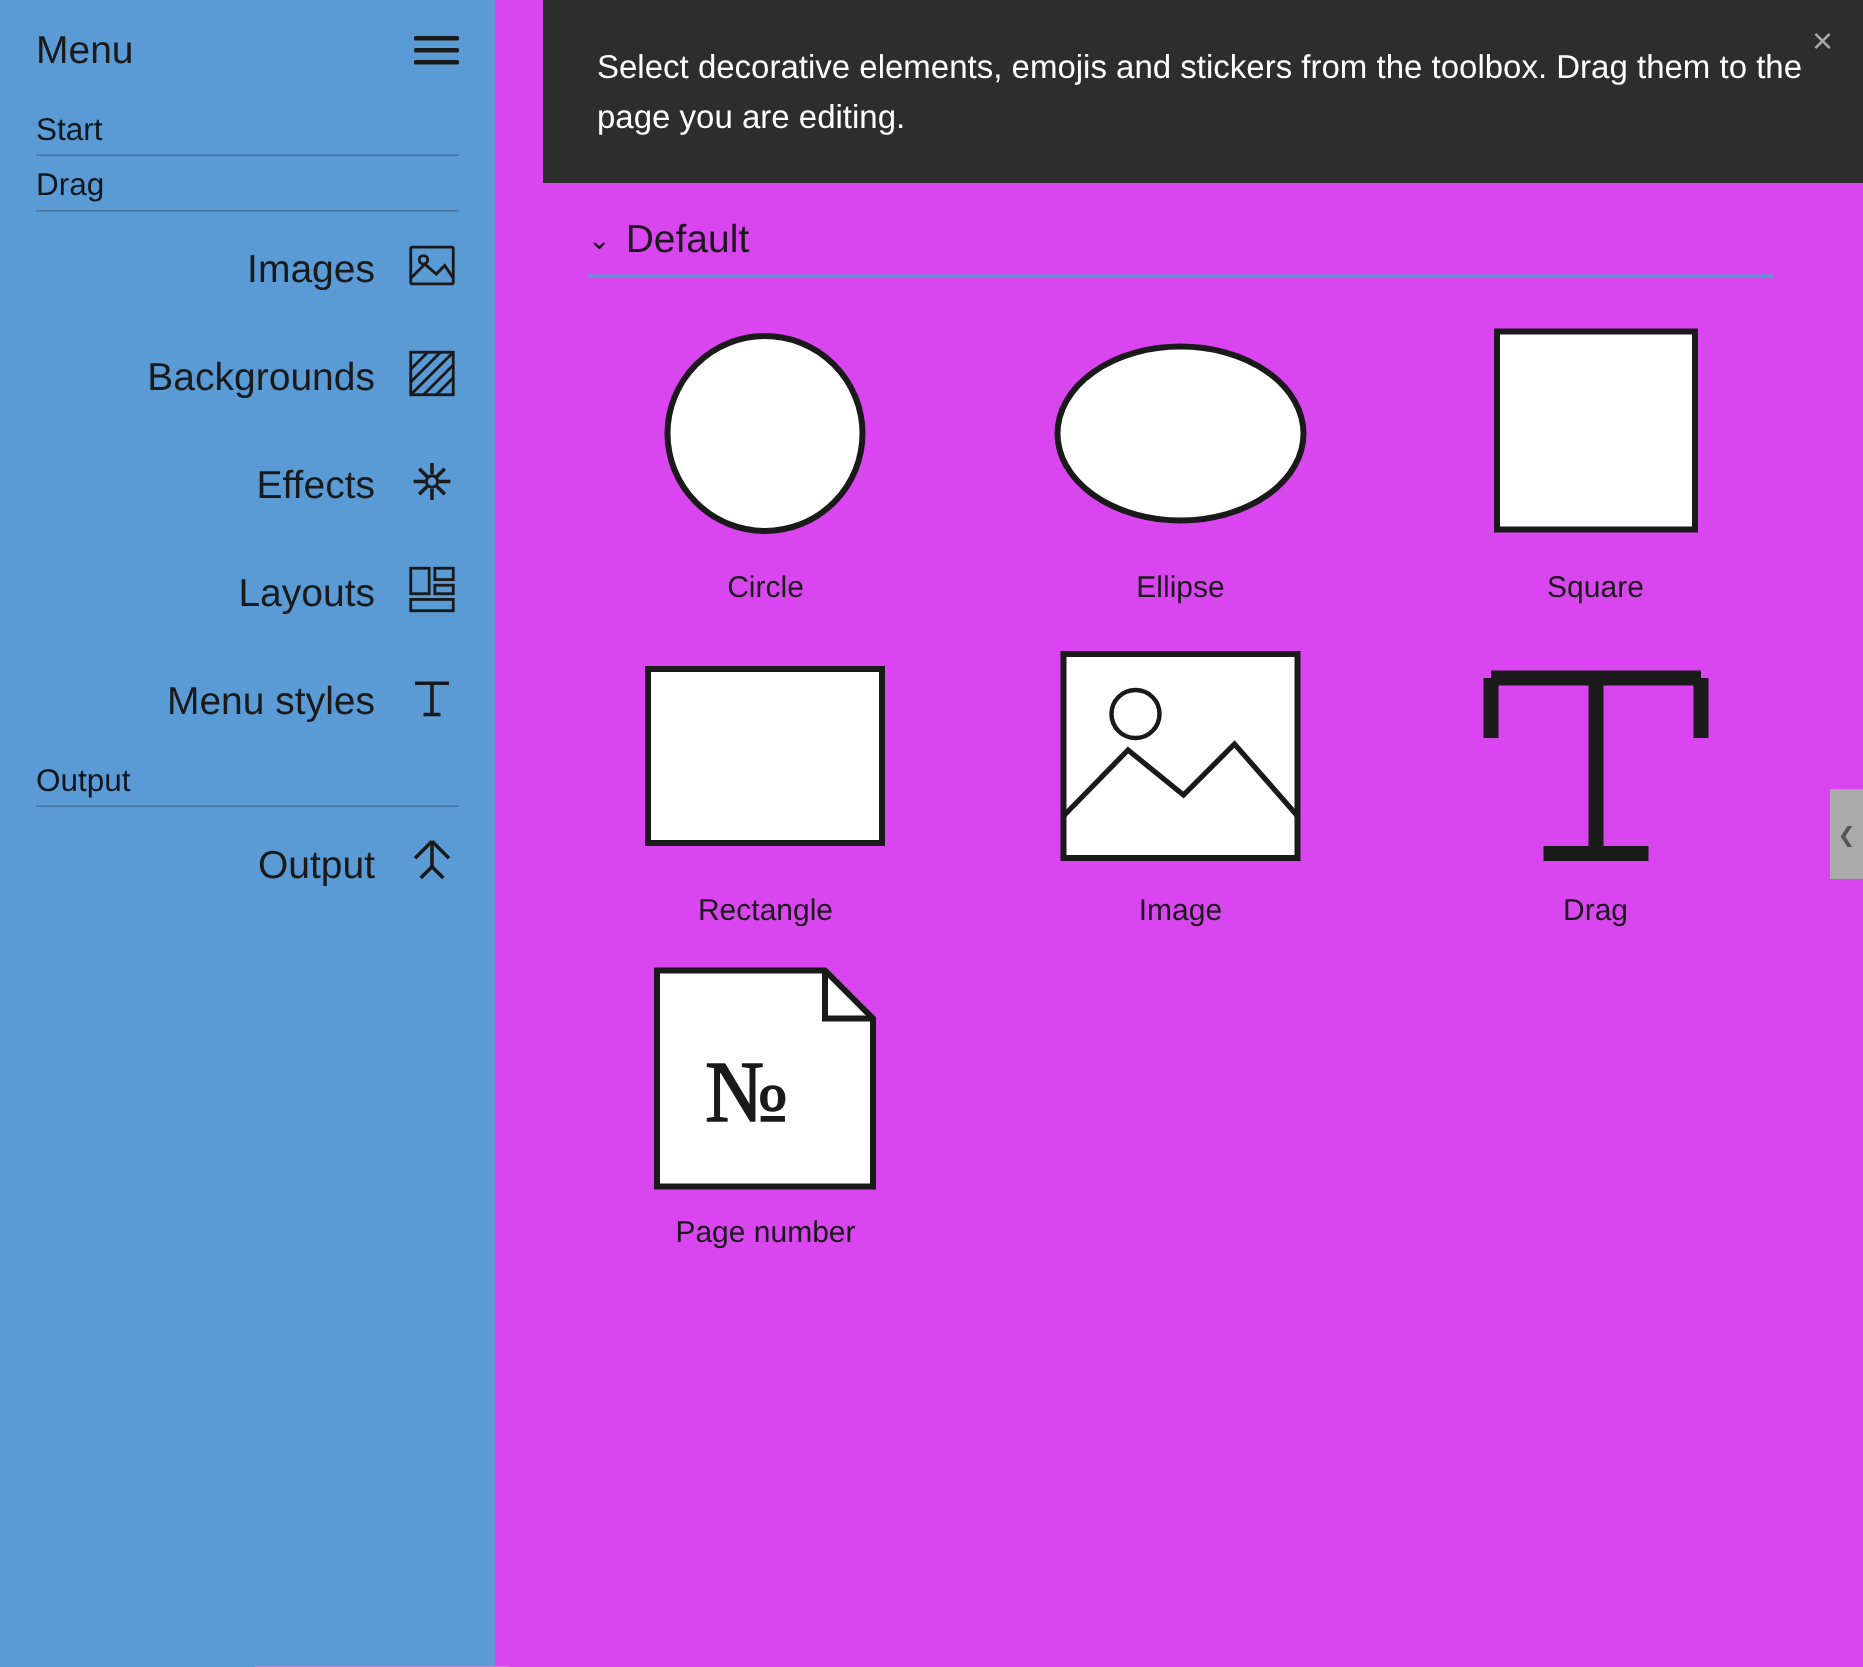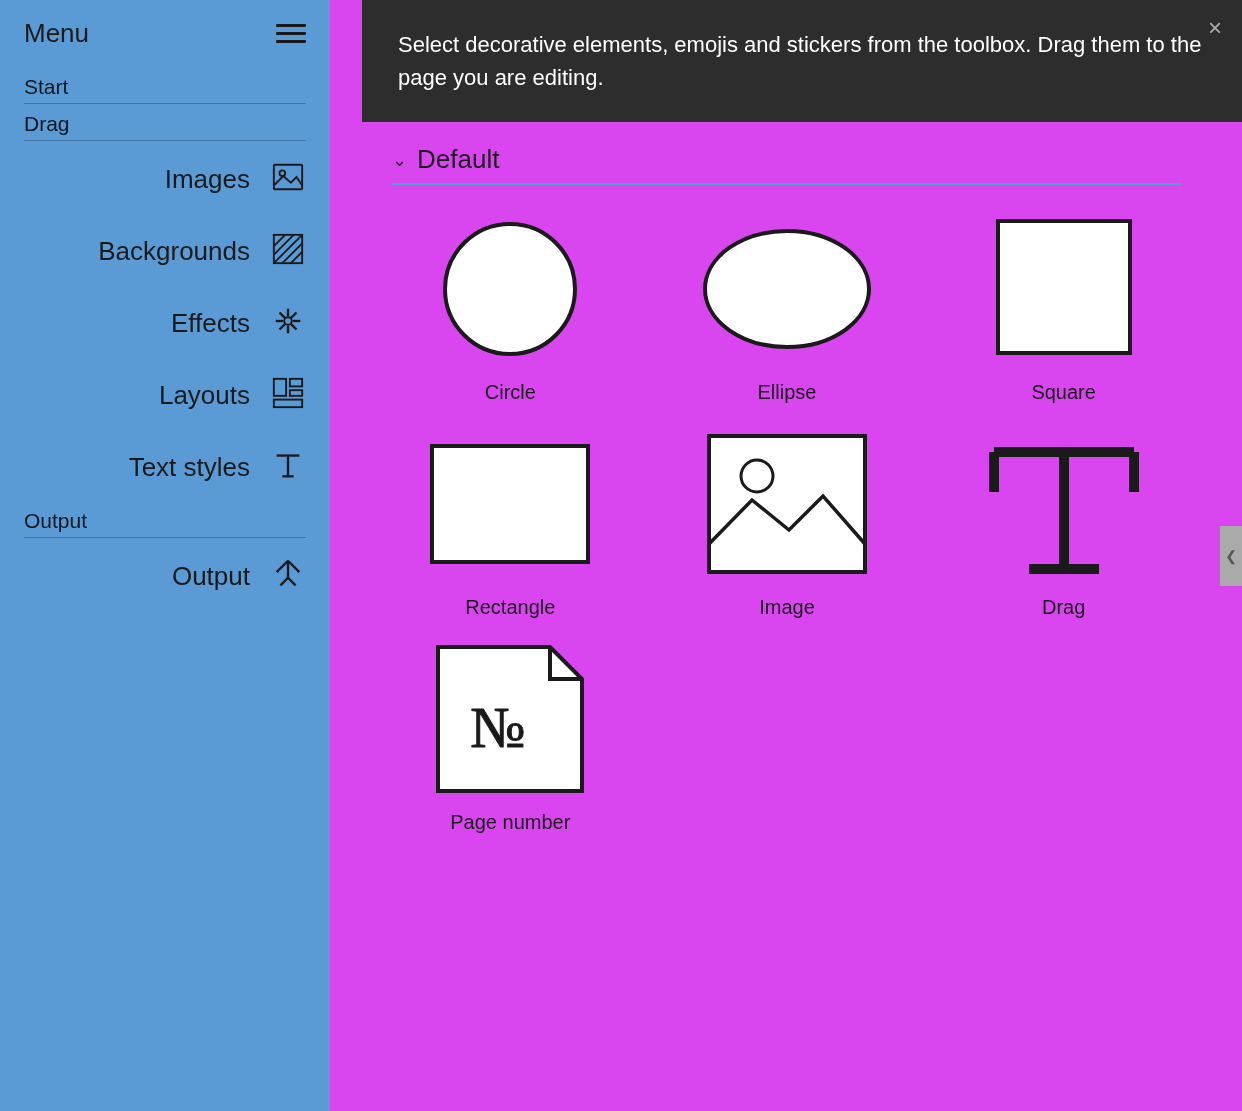--- a/index.html
+++ b/index.html
@@ -312,21 +312,21 @@
       <svg viewBox="0 0 36 36">
         <rect x="3" y="3" width="13" height="18" stroke="#1a1a1a" stroke-width="2" fill="none"></rect>
         <rect x="20" y="3" width="13" height="8" stroke="#1a1a1a" stroke-width="2" fill="none"></rect>
         <rect x="20" y="15" width="13" height="6" stroke="#1a1a1a" stroke-width="2" fill="none"></rect>
         <rect x="3" y="25" width="30" height="8" stroke="#1a1a1a" stroke-width="2" fill="none"></rect>
       </svg>
     </div>
   </div>
 
   <div class="sidebar-item">
-    <span class="sidebar-item-label">Text styles</span>
+    <span class="sidebar-item-label">Menu styles</span>
     <div class="sidebar-item-icon">
       <svg viewBox="0 0 36 36">
         <line x1="6" y1="8" x2="30" y2="8" stroke="#1a1a1a" stroke-width="2.5"></line>
         <line x1="18" y1="8" x2="18" y2="30" stroke="#1a1a1a" stroke-width="2.5"></line>
         <line x1="12" y1="30" x2="24" y2="30" stroke="#1a1a1a" stroke-width="2.5"></line>
       </svg>
     </div>
   </div>
 
   <div class="sidebar-section-label">Output</div>

